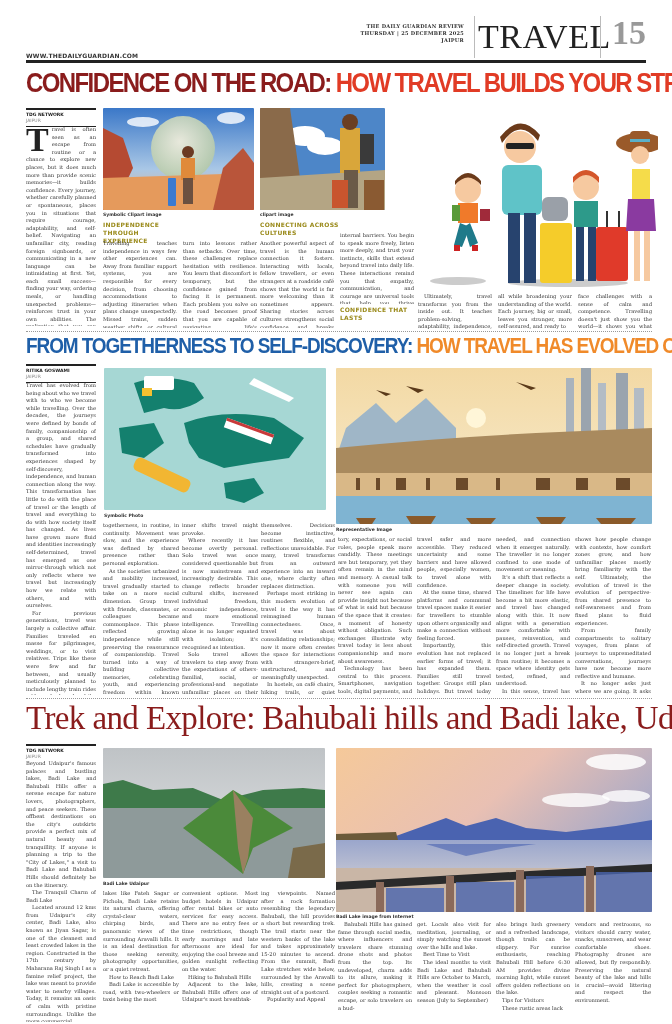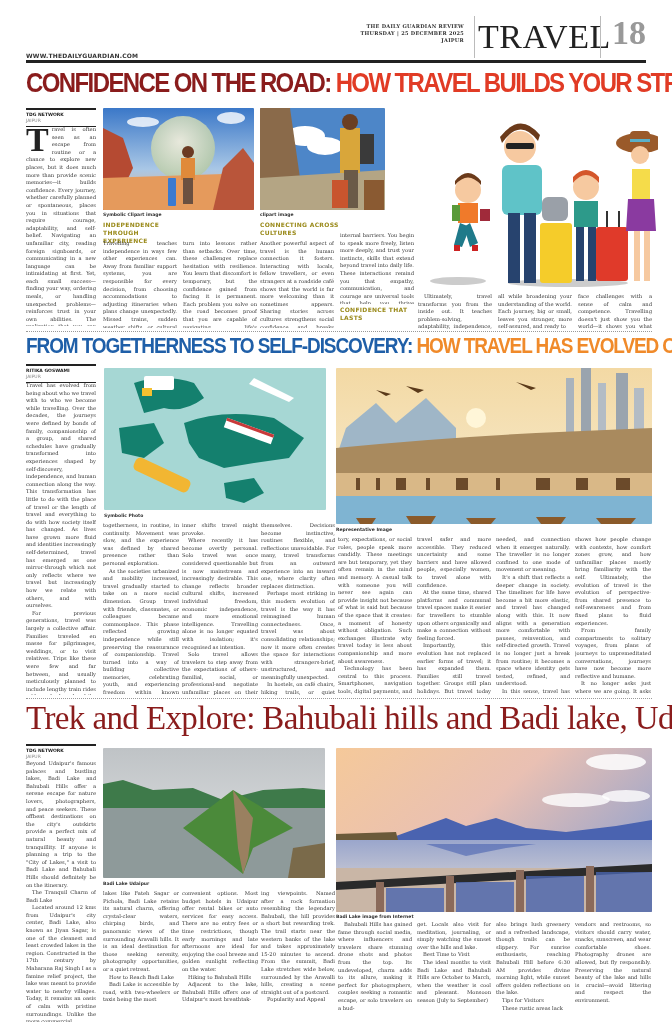--- a/index.html
+++ b/index.html
@@ -35,21 +35,21 @@
 
 <div class="abs mast-url">WWW.THEDAILYGUARDIAN.COM</div>
 <div class="abs mast-meta">
   <div>THE DAILY GUARDIAN REVIEW</div>
   <div>THURSDAY | 25 DECEMBER 2025</div>
   <div>JAIPUR</div>
 </div>
 <div class="abs mast-vline1"></div>
 <div class="abs mast-section">TRAVEL</div>
 <div class="abs mast-vline2"></div>
-<div class="abs mast-page">18</div>
+<div class="abs mast-page">15</div>
 <div class="abs mast-rule"></div>
 
 <div class="abs hl1"><span class="a">CONFIDENCE ON THE ROAD:</span> <span class="b">HOW TRAVEL BUILDS YOUR STRENGTH</span></div>
 
 <div class="abs" style="left:26px;top:108px">
   <div class="byline byrule" style="width:70px"><span>TDG NETWORK</span><span class="loc">JAIPUR</span></div>
 </div>
 <div class="abs col" style="left:26px;top:126px;width:70px;height:200px">
   <p class="noind"><span class="drop">T</span><span>ravel is often seen as an escape from routine or a chance to explore new places, but it does much more than provide scenic memories—it builds confidence. Every journey, whether carefully planned or spontaneous, places you in situations that require courage, adaptability, and self-belief. Navigating an unfamiliar city, reading foreign signboards, or communicating in a new language can be intimidating at first. Yet, each small success—finding your way, ordering meals, or handling unexpected problems—reinforces trust in your own abilities. The realization that you can manage uncertainty instills a quiet, enduring confidence that stays long after the trip ends.</span></p>
 </div>

